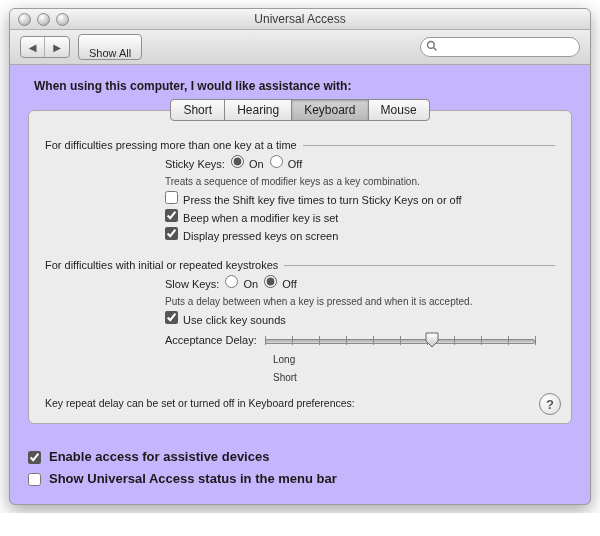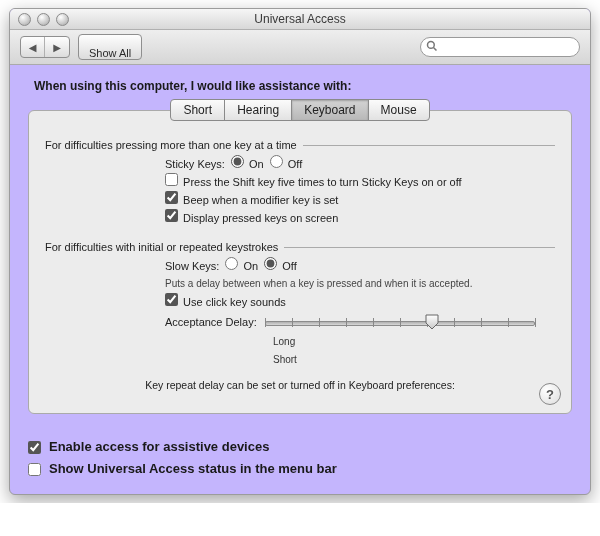--- a/index.html
+++ b/index.html
@@ -206,21 +206,20 @@
     font-size:10px; color:#333;
     width:270px; margin-top:2px;flex-direction:column;
   }
   .footer-row {
     display:flex;
     align-items:center;
     gap:8px;
     margin-top:10px;
     font-size:10.5px;
     color:#222;
-    flex-direction:column;
   }
   .footer-row .spacer { flex:1; }
   .help {
     position:absolute;
     right:10px; bottom:8px;
     width:20px; height:20px;
     border-radius:50%;
     border:1px solid #888;
     background: radial-gradient(circle at 35% 30%, #fff, #ddd);
     color:#555;
@@ -283,20 +282,21 @@
       <div class="sect-head">
         <span>For difficulties pressing more than one key at a time</span>
         <span class="line"></span>
       </div>
       <div class="rows">
         <div class="row">
           <span>Sticky Keys:</span>
           <label><input type="radio" name="sticky" checked="" style=""> <span>On</span></label>
           <label><input type="radio" name="sticky" style=""> <span>Off</span></label>
         </div>
+        <div class="row hint">Treats a sequence of modifier keys as a key combination.</div>
         <div class="row">
           <label><input type="checkbox" style=""> <span>Press the Shift key five times to turn Sticky Keys on or off</span></label>
         </div>
         <div class="row">
           <label><input type="checkbox" checked="" style=""> <span>Beep when a modifier key is set</span></label>
         </div>
         <div class="row">
           <label><input type="checkbox" checked="" style=""> <span>Display pressed keys on screen</span></label>
         </div>
       </div>

